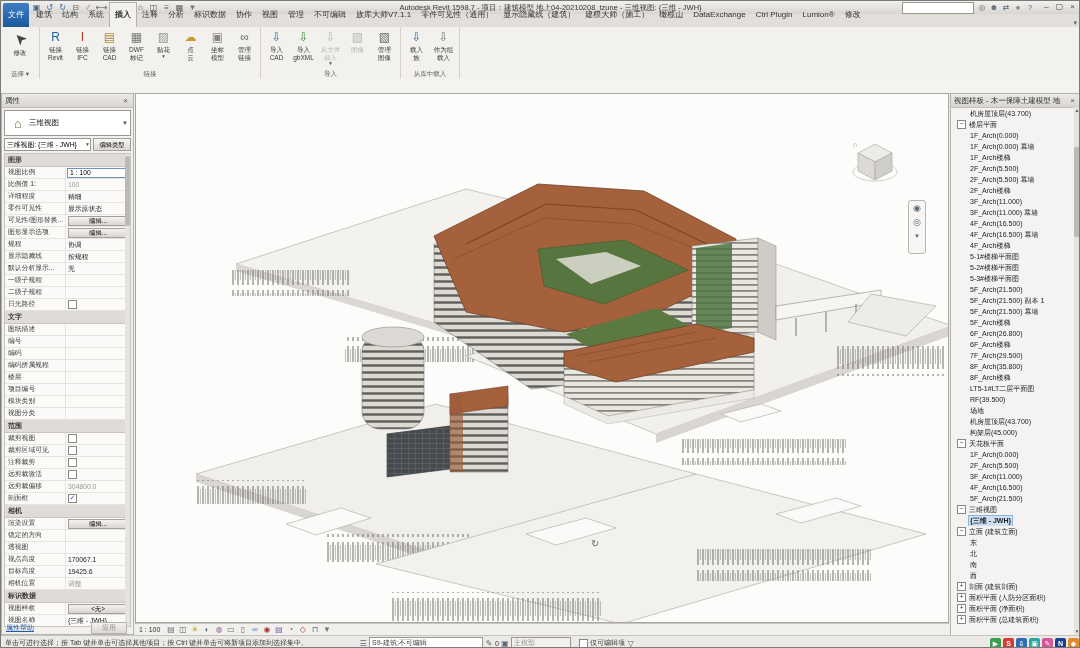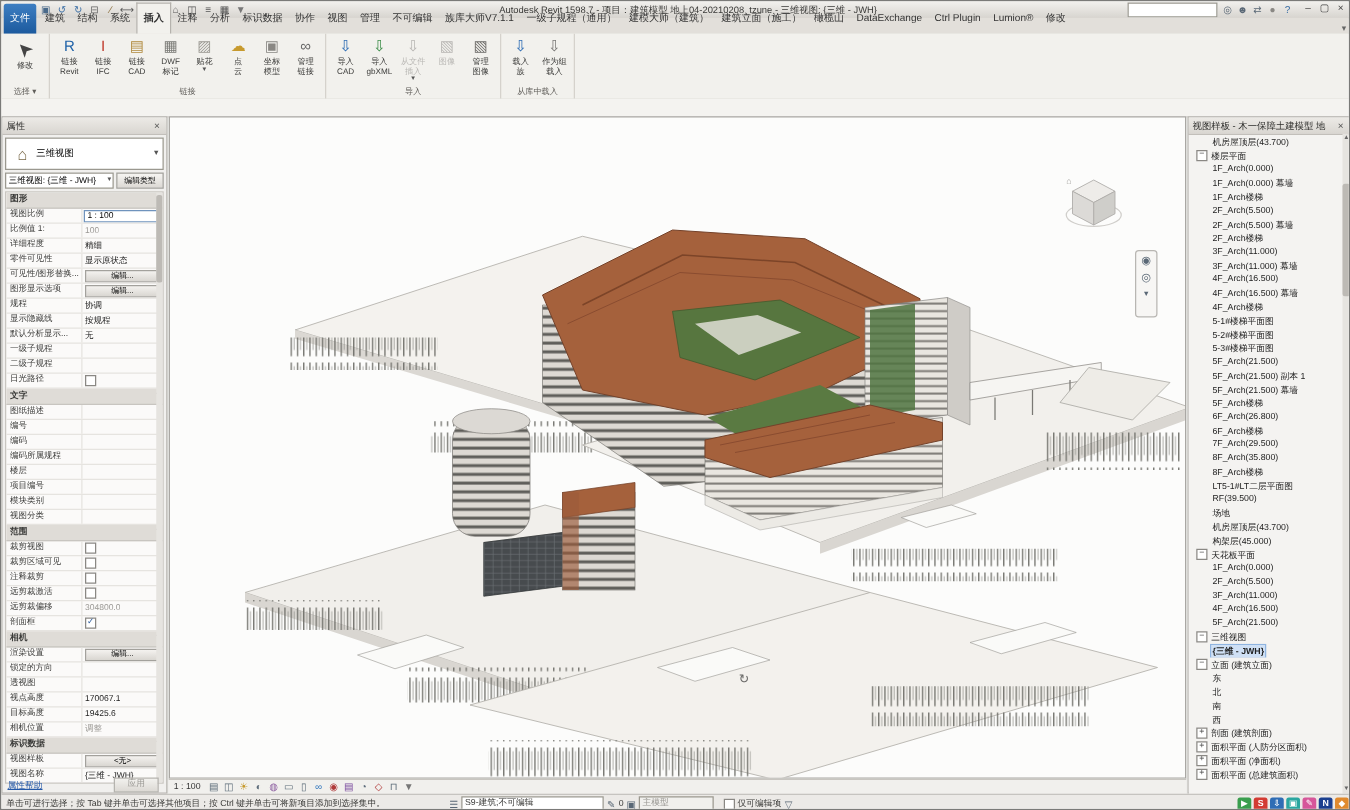--- a/index.html
+++ b/index.html
@@ -156,23 +156,23 @@
       <div class="tab">系统</div>
       <div class="tab active">插入</div>
       <div class="tab">注释</div>
       <div class="tab">分析</div>
       <div class="tab">标识数据</div>
       <div class="tab">协作</div>
       <div class="tab">视图</div>
       <div class="tab">管理</div>
       <div class="tab">不可编辑</div>
       <div class="tab">族库大师V7.1.1</div>
-      <div class="tab">一级子规程（通用）</div>
-      <div class="tab">建模大师（建筑）</div>
-      <div class="tab">建筑立面（施工）</div>
+      <div class="tab">零件可见性（通用）</div>
+      <div class="tab">显示隐藏线（建筑）</div>
+      <div class="tab">建模大师（施工）</div>
       <div class="tab">橄榄山</div>
       <div class="tab">DataExchange</div>
       <div class="tab">Ctrl Plugin</div>
       <div class="tab">Lumion®</div>
       <div class="tab">修改</div>
       <div class="tabspacer"></div>
       <span class="tabmin">▾</span>
     </div>
 
   <div class="ribbon" id="ribbon">

